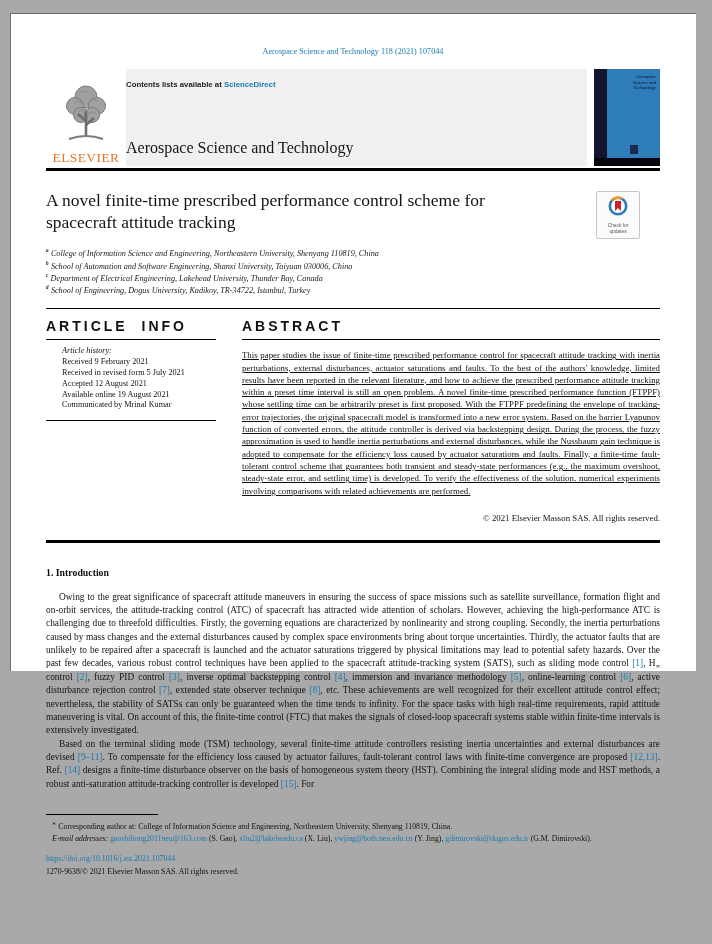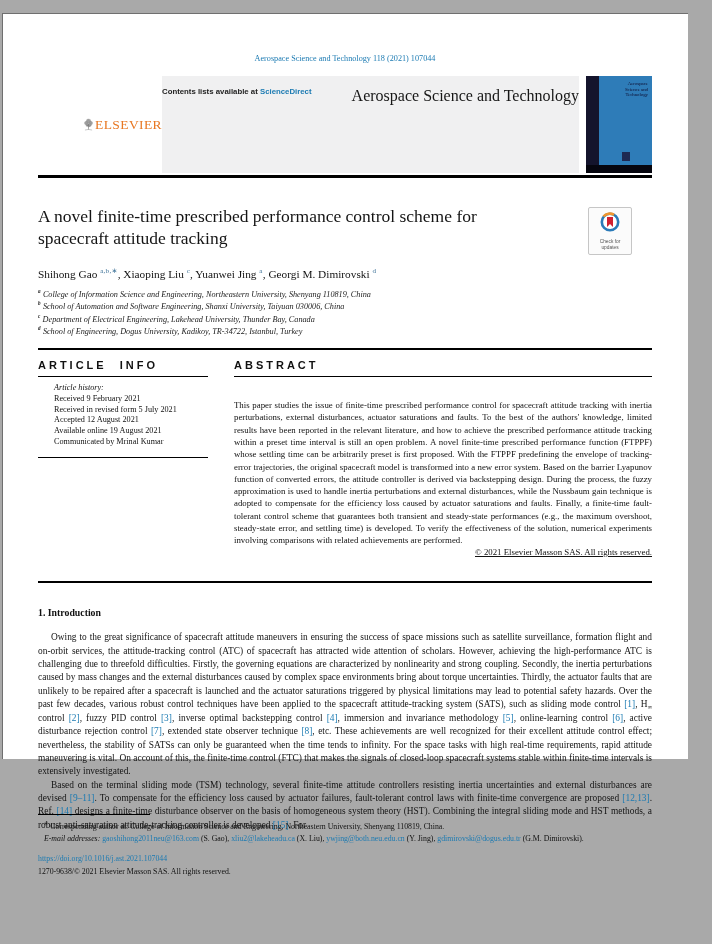--- a/index.html
+++ b/index.html
@@ -3,63 +3,63 @@
 <meta charset="utf-8">
 <style>
   html,body{margin:0;padding:0;}
   body{
     width:712px;height:944px;overflow:hidden;position:relative;
     background:#a9a9a9;
     font-family:"Liberation Serif",serif;
     -webkit-font-smoothing:antialiased;
   }
   .page{
-    position:absolute;left:2px;top:13px;width:686px;height:746px;
+    position:absolute;left:10px;top:13px;width:686px;height:658px;
     background:#ffffff;box-sizing:border-box;
     border-top:1px solid #6f6f6f;border-left:1px solid #6f6f6f;
-    padding:7px 36px 0 35px;
+    padding:0 36px 0 35px;
   }
   
   .citation{padding-top:33px;text-align:center;font-size:8.2px;color:#1b7ab2;}
   
   .header-row{display:flex;margin-top:13px;height:97px;}
-  .logo-col{width:80px;display:flex;align-items:center;justify-content:flex-end;background:#fff;margin-left:44px;}
+  .logo-col{width:80px;display:flex;flex-direction:column;align-items:center;justify-content:flex-end;background:#fff;}
   .elsevier-word{font-family:"Liberation Serif",serif;color:#e87722;font-size:13.5px;letter-spacing:.4px;margin-top:1px;}
-  .banner{flex:1;background:#f0f0f1;display:flex;justify-content:space-between;padding:11px 0 9px;text-align:center;}
+  .banner{flex:1;background:#f0f0f1;display:flex;flex-direction:column;justify-content:space-between;padding:11px 0 9px;}
   .contents-line{font-family:"Liberation Sans",sans-serif;font-weight:bold;font-size:7.8px;color:#1d1d1d;}
   .journal-name{font-size:16px;color:#161616;}
   .journal-url{font-family:"Liberation Sans",sans-serif;font-weight:bold;font-size:7.8px;color:#1b7ab2;}
   .cover{width:66px;margin-left:7px;position:relative;background:#2e7cb8;overflow:hidden;}
   .cover-spine{position:absolute;left:0;top:0;width:13px;height:100%;background:#14142c;}
   .cover-title{position:absolute;right:4px;top:5px;width:40px;font-size:6px;line-height:1.15;color:#0d0d30;text-align:right;transform:scale(.8);transform-origin:top right;}
   .cover-emblem{position:absolute;bottom:12px;left:55%;width:8px;height:9px;background:#1b1b40;opacity:.85;}
   .cover-bottom{position:absolute;bottom:0;left:0;right:0;height:8px;background:#06060f;}
   .rule-thick{height:3px;background:#000;margin-top:2px;}
   
-  .title-row{display:flex;justify-content:space-between;margin-top:27px;}
+  .title-row{display:flex;justify-content:space-between;margin-top:18px;}
   .title{margin:0;font-weight:normal;font-size:17.5px;line-height:1.28;width:500px;color:#141414;}
   .check-badge{margin:2px 20px 0 0;width:40px;border:1px solid #c6c6c6;background:#fbfbfb;border-radius:2px;padding:3px 1px 2px;text-align:center;flex-shrink:0;align-self:flex-start;}
   .badge-text{font-family:"Liberation Sans",sans-serif;font-size:6px;line-height:1.1;color:#555;transform:scale(.8);transform-origin:top center;}
   
   .authors{margin-top:12px;font-size:11.3px;color:#111;}
   .authors .seg-sup{color:#3c7197;}
   .seg-sup{font-size:62%;vertical-align:super;letter-spacing:.3px;}
   .affiliations{margin-top:8px;font-size:8.2px;font-style:italic;line-height:1.42;color:#1a1a1a;}
   .affiliations .seg-sup{font-weight:bold;}
   .rule-med{height:1.5px;background:#000;margin-top:11px;}
   
   .info-row{display:flex;margin-top:9px;min-height:210px;}
   .info-col{width:170px;margin-right:26px;flex-shrink:0;}
   .abs-col{flex:1;}
-  .col-heading{font-family:"Liberation Sans",sans-serif;font-weight:bold;font-size:11px;letter-spacing:3px;word-spacing:7px;color:#111;margin-bottom:5px;}
+  .col-heading{font-family:"Liberation Sans",sans-serif;font-weight:bold;font-size:14px;letter-spacing:3px;word-spacing:7px;color:#111;margin-bottom:5px;}
   .rule-thin{height:1px;background:#000;}
   .info-block{margin:6px 16px 9px;font-size:8.2px;line-height:1.32;color:#111;}
   .it{font-style:italic;}
-  .abs-text{margin:22px 0 0;font-size:8.8px;line-height:1.4;text-align:justify;color:#111;}
-  .abs-copy{text-align:right;font-size:8.8px;margin-top:0;color:#111;text-decoration:underline;}
+  .abs-text{margin:9px 0 0;font-size:8.8px;line-height:1.4;text-align:justify;color:#111;text-decoration:underline;}
+  .abs-copy{text-align:right;font-size:8.8px;margin-top:16px;color:#111;}
   .rule-thick2{height:2.5px;background:#000;margin-top:12px;}
   
   .sec-heading{margin:24px 0 10px;font-size:9.8px;font-weight:bold;color:#111;}
   .body-para{margin:13px 0 0;font-size:9.4px;line-height:1.42;text-align:justify;text-indent:13px;color:#141414;}
   .body-para + .body-para{margin-top:0;}
   .seg-link{color:#1b7ab2;}
   .seg-subinf{font-size:65%;vertical-align:-2px;}
   .seg-italic{font-style:italic;margin-top:39px;}
   
   .footer{position:absolute;left:35px;right:36px;top:800px;font-size:7.8px;line-height:1.4;color:#111;}
@@ -122,21 +122,20 @@
     <div class="check-badge">
       <svg width="24" height="24" viewBox="0 0 24 24">
         <circle cx="12" cy="11" r="8.2" fill="#ffffff" stroke="#2a7ab8" stroke-width="2.6"></circle>
         <path d="M5.5 5.5 A8.2 8.2 0 0 1 16 3.8" fill="none" stroke="#f0962e" stroke-width="2.6"></path>
         <path d="M9 6 h6 v10 l-3 -3 l-3 3 z" fill="#cf2030"></path>
       </svg>
       <div class="badge-text">Check for updates</div>
     </div>
   </div>
 
-  <div class="authors"><span>Shihong Gao </span><span class="seg-sup">a,b,∗</span><span>, </span><span>Xiaoping Liu </span><span class="seg-sup">c</span><span>, </span><span>Yuanwei Jing </span><span class="seg-sup">a</span><span>, </span><span>Georgi M. Dimirovski </span><span class="seg-sup">d</span></div>
 
   <div class="affiliations"><span class="seg-sup">a</span><span> College of Information Science and Engineering, Northeastern University, Shenyang 110819, China</span><br><span class="seg-sup">b</span><span> School of Automation and Software Engineering, Shanxi University, Taiyuan 030006, China</span><br><span class="seg-sup">c</span><span> Department of Electrical Engineering, Lakehead University, Thunder Bay, Canada</span><br><span class="seg-sup">d</span><span> School of Engineering, Dogus University, Kadikoy, TR-34722, Istanbul, Turkey</span></div>
 
   <div class="rule-med"></div>
 
   <div class="info-row">
     <div class="info-col">
       <div class="col-heading">ARTICLE INFO</div>
       <div class="rule-thin"></div>
       <div class="info-block">

